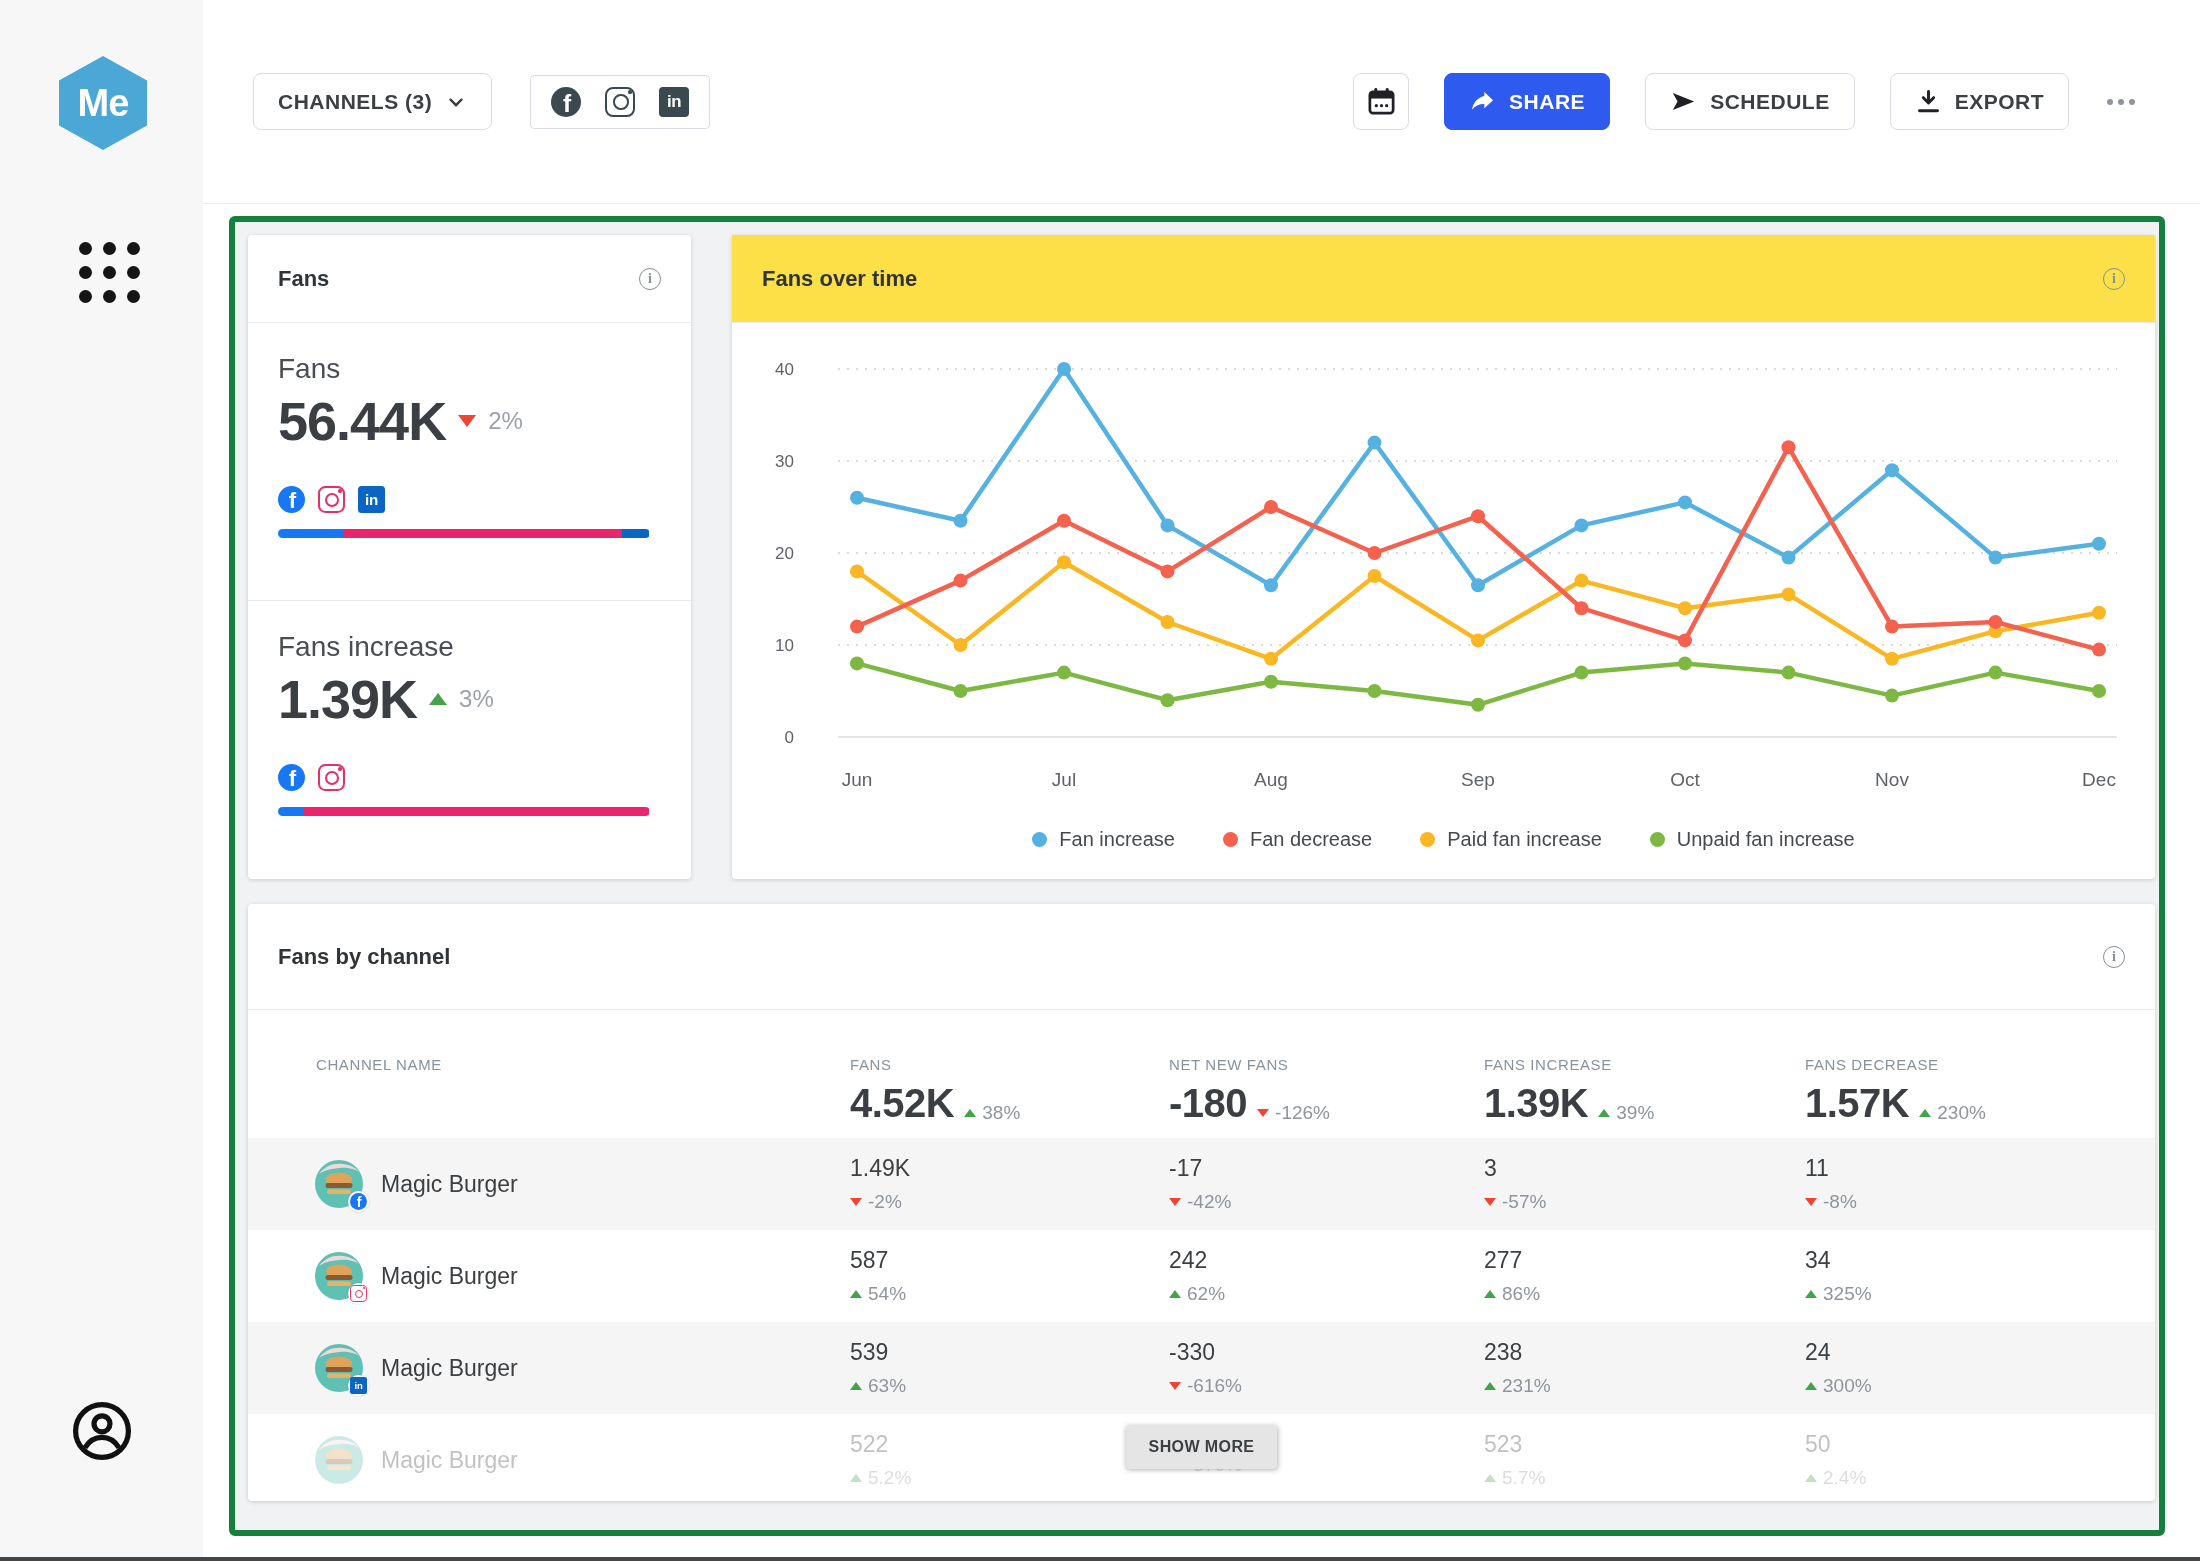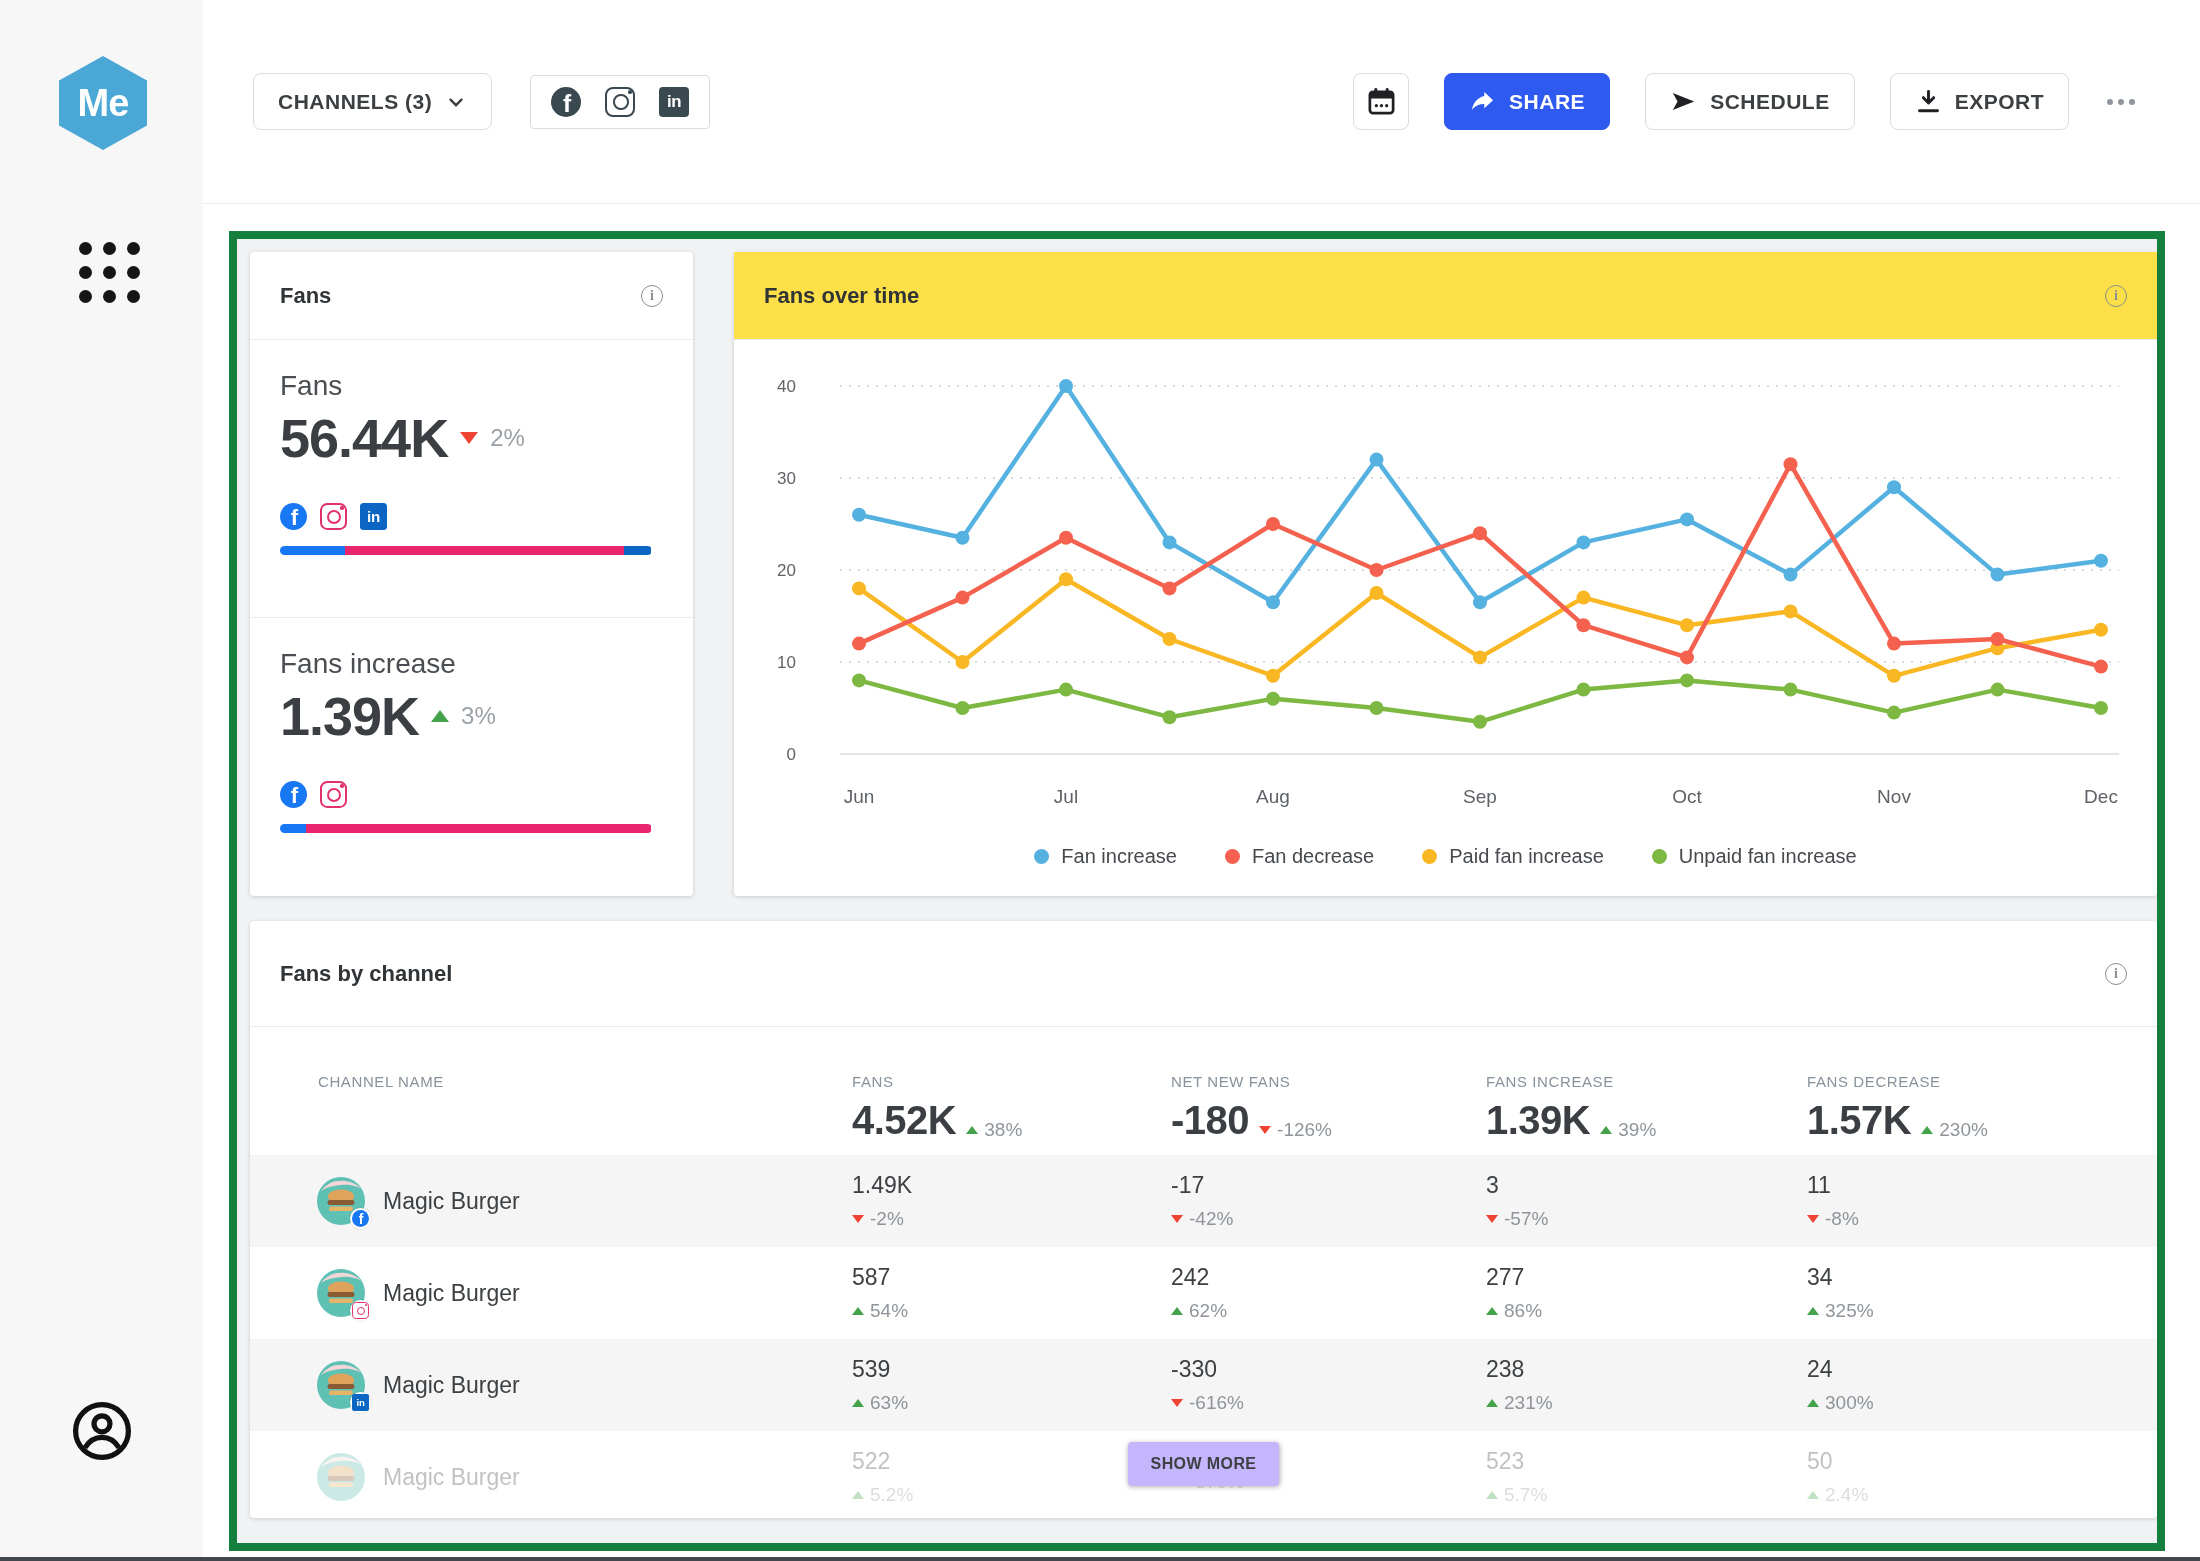--- a/index.html
+++ b/index.html
@@ -44,22 +44,22 @@
   .igi::before { content:""; position:absolute; left:50%; top:50%; width:.38em; height:.38em;
                  margin:-.235em 0 0 -.235em; border:.095em solid currentColor; border-radius:50%; }
   .igi::after { content:""; position:absolute; right:.055em; top:.055em; width:.125em; height:.125em;
                 border-radius:50%; background:currentColor; }
   .lii { display:inline-flex; align-items:center; justify-content:center; width:1em; height:1em;
          border-radius:.13em; background:currentColor; }
   .lii::after { content:"in"; color:#fff; font-size:.56em; font-weight:700; letter-spacing:-.02em; }
   .s30 { font-size:30px; } .s27 { font-size:27px; }
 
   
-  .selection { position:absolute; left:229px; top:231px; width:1936px; height:1320px;
-               border:8px solid #15803d; border-radius:0; background:#f1f2f4; }
+  .selection { position:absolute; left:229px; top:216px; width:1936px; height:1320px;
+               border:6px solid #15803d; border-radius:6px; background:#f1f2f4; }
   .card { position:absolute; background:#fff; border-radius:4px;
           box-shadow:0 1px 4px rgba(0,0,0,.16); }
   .card-fans  { left:13px; top:13px;  width:443px;  height:644px; }
   .card-chart { left:497px; top:13px; width:1423px; height:644px; }
   .card-table { left:13px; top:682px; width:1907px; height:597px; overflow:hidden; }
   .card-head { height:88px; display:flex; align-items:center; justify-content:space-between;
                padding:0 30px; border-bottom:1px solid #e9eaeb; }
   .card-title { font-size:22px; font-weight:700; color:#303437; }
   .info { width:22px; height:22px; border:1.5px solid #8a8f94; border-radius:50%; color:#8a8f94;
           display:flex; align-items:center; justify-content:center; cursor:pointer; flex:0 0 auto;
@@ -109,21 +109,21 @@
   .t-row { height:92px; align-items:center; }
   .t-row.gray { background:#f5f5f6; }
   .t-row.faded { opacity:.32; }
   .t-name { display:flex; align-items:center; gap:18px; padding-left:67px; font-size:23px; color:#3c4043; }
   .avatar-wrap { position:relative; width:48px; height:48px; flex:0 0 auto; }
   .badge { position:absolute; right:-6px; bottom:-4px; background:#fff; border-radius:50%; padding:2px;
            display:flex; box-shadow:0 0 0 1px rgba(0,0,0,.05); font-size:17px; }
   .t-cell { display:flex; flex-direction:column; gap:9px; }
   .t-cell-value { font-size:23px; color:#3c4043; }
   .show-more { position:absolute; left:50%; top:521px; transform:translateX(-50%);
-               background:#c4b5fd; border:none; border-radius:4px; padding:13px 23px;
+               background:#e5e5e5; border:none; border-radius:4px; padding:13px 23px;
                box-shadow:0 1px 5px rgba(0,0,0,.3); font-size:16px; font-weight:700;
                letter-spacing:.4px; color:#3c4043; z-index:4; cursor:pointer;
                font-family:"Liberation Sans",sans-serif; }
 
   .bottom-edge { position:absolute; left:0; bottom:0; width:100%; height:4px; background:#43464a; }
 </style>
 </head>
 <body>
 
 <div class="sidebar">

